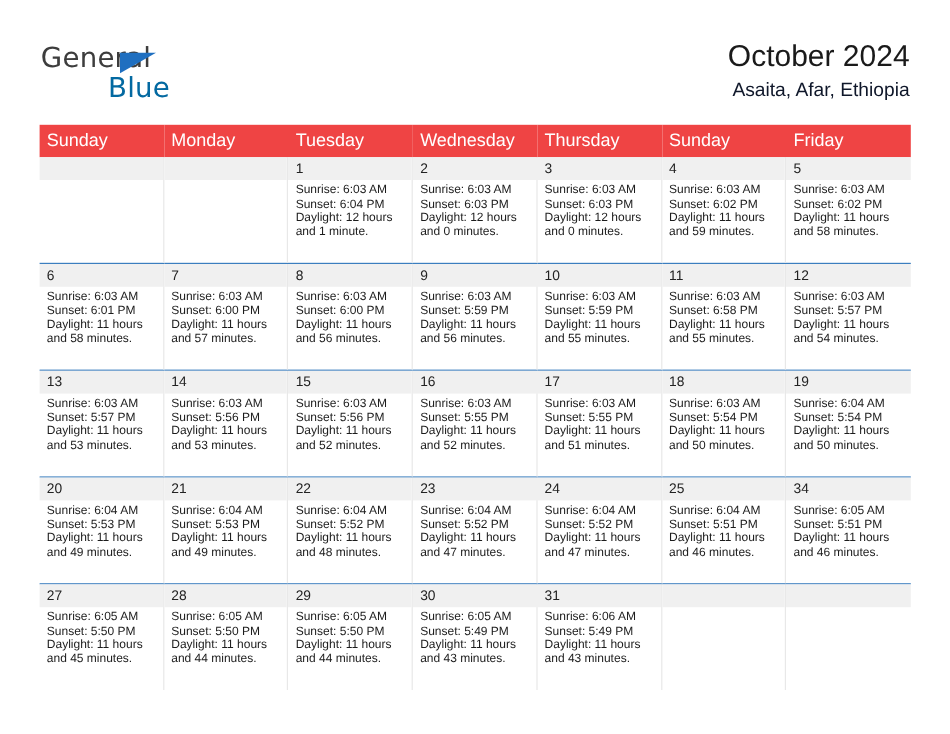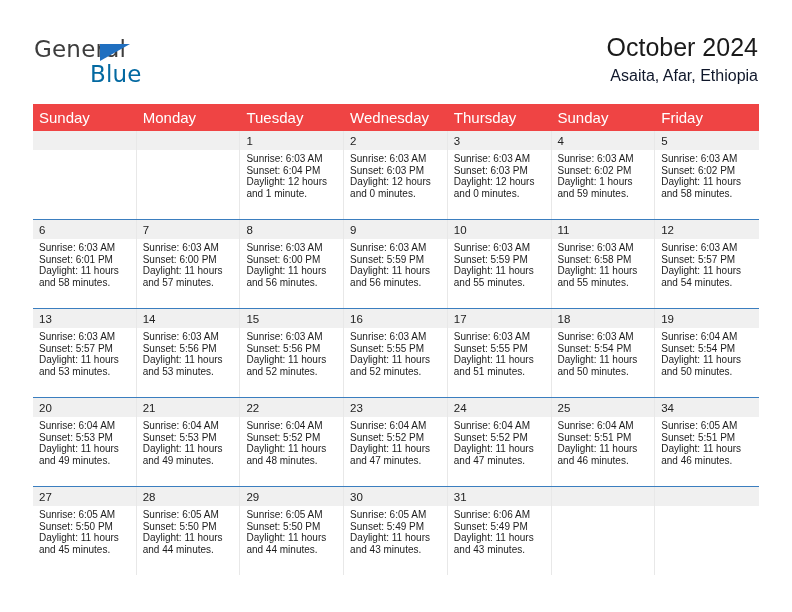--- a/index.html
+++ b/index.html
@@ -221,21 +221,21 @@
                 <div class="wrap">Daylight: 12 hours and 0 minutes.</div>
               </div>
             </div>
           </td>
           <td>
             <div class="cell-inner">
               <div class="daynum">4</div>
               <div class="info">
                 <div>Sunrise: 6:03 AM</div>
                 <div>Sunset: 6:02 PM</div>
-                <div class="wrap">Daylight: 1 hours and 59 minutes.</div>
+                <div class="wrap">Daylight: 11 hours and 59 minutes.</div>
               </div>
             </div>
           </td>
           <td>
             <div class="cell-inner">
               <div class="daynum">5</div>
               <div class="info">
                 <div>Sunrise: 6:03 AM</div>
                 <div>Sunset: 6:02 PM</div>
                 <div class="wrap">Daylight: 11 hours and 58 minutes.</div>

